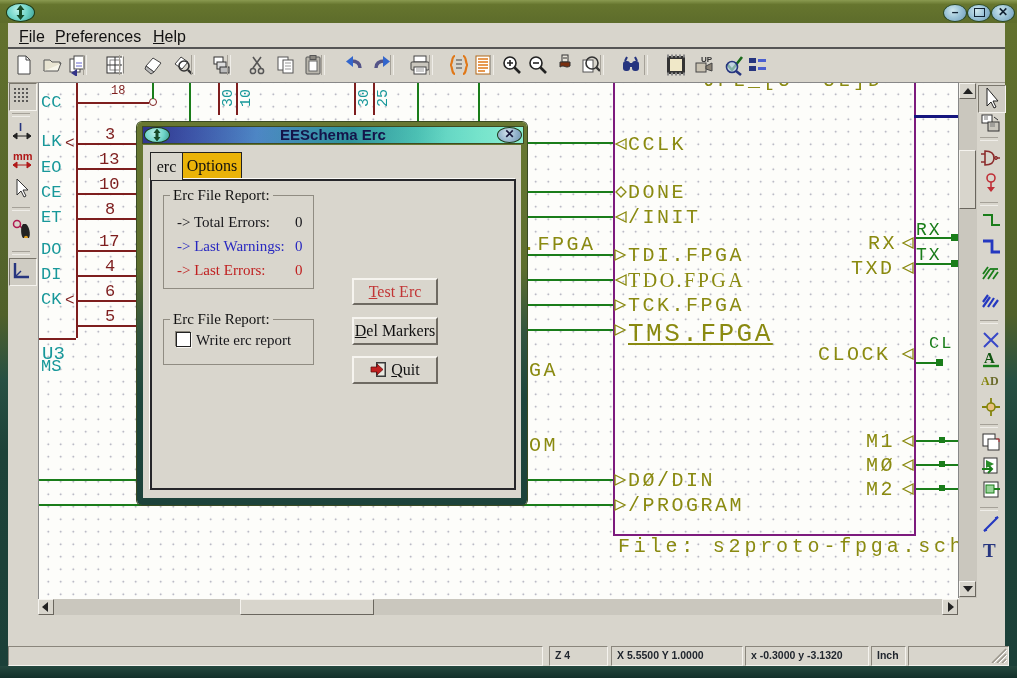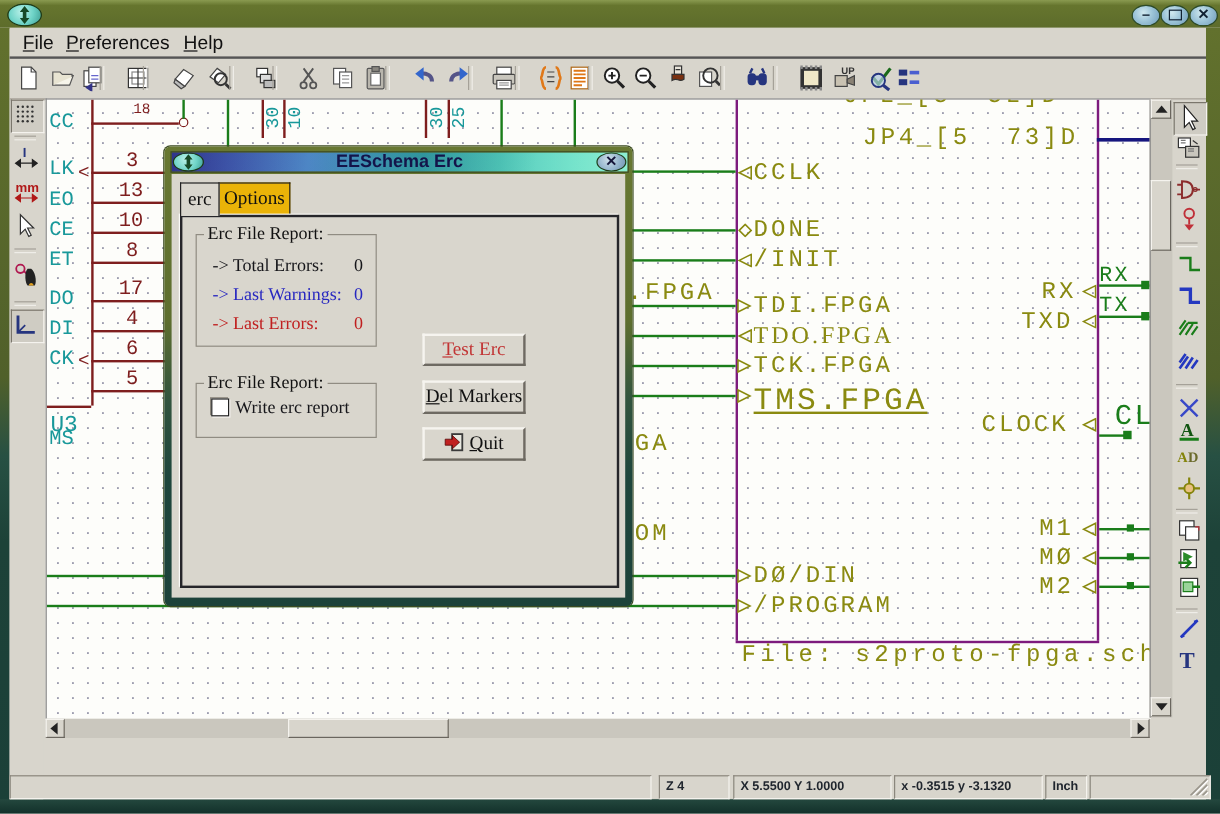--- a/index.html
+++ b/index.html
@@ -381,21 +381,20 @@
     <div class="cy" style="left:199px;top:6px;font-size:15px;writing-mode:vertical-rl;transform:rotate(180deg);">10</div>
     <div class="cy" style="left:317px;top:6px;font-size:15px;writing-mode:vertical-rl;transform:rotate(180deg);">30</div>
     <div class="cy" style="left:336px;top:6px;font-size:15px;writing-mode:vertical-rl;transform:rotate(180deg);">25</div>
     <div class="abs vl grn" style="left:150px;top:0;height:40px"></div>
     <div class="abs vl grn" style="left:378px;top:0;height:40px"></div>
     <div class="abs vl grn" style="left:439px;top:0;height:40px"></div>
 
     <div class="abs vl pur" style="left:574px;top:0;height:451px"></div>
     <div class="abs vl pur" style="left:875px;top:0;height:451px"></div>
     <div class="abs hl pur" style="left:574px;top:451px;width:303px"></div>
-    <div class="sch" style="left:680px;top:21px;font-size:20px;letter-spacing:3px;">JP4_[5  73]D</div>
     <div class="sch" style="left:664px;top:-14px;font-size:20px;letter-spacing:3px;">JPL_[5  5L]D</div>
 
     <div class="sch" style="left:589px;top:50px;font-size:20px;">CCLK</div>
     <div class="sch" style="left:589px;top:98px;font-size:20px;">DONE</div>
     <div class="sch" style="left:589px;top:123px;font-size:20px;">/INIT</div>
     <div class="sch" style="left:589px;top:161px;font-size:20px;">TDI.FPGA</div>
     <div class="sch" style="left:589px;top:186px;font-size:20px;font-family:Liberation Serif, serif;">TDO.FPGA</div>
     <div class="sch" style="left:589px;top:211px;font-size:20px;">TCK.FPGA</div>
     <div class="sch" style="left:589px;top:236px;font-size:26px;text-decoration:underline;">TMS.FPGA</div>
     <div class="sch" style="left:589px;top:386px;font-size:20px;">DØ/DIN</div>
@@ -467,21 +466,21 @@
     <div class="abs hl grn" style="left:0px;top:396px;width:574px"></div>
     <div class="abs hl grn" style="left:0px;top:421px;width:574px"></div>
     <div class="abs hl grn" style="left:877px;top:154px;width:43px"></div>
     <div class="abs hl grn" style="left:877px;top:180px;width:43px"></div>
     <div class="abs" style="left:912px;top:151px;width:7px;height:7px;background:#1a7d1a;"></div>
     <div class="abs" style="left:912px;top:177px;width:7px;height:7px;background:#1a7d1a;"></div>
     <div class="grt" style="left:877px;top:137px;font-size:18px;">RX</div>
     <div class="grt" style="left:877px;top:162px;font-size:18px;">TX</div>
     <div class="abs hl grn" style="left:877px;top:279px;width:22px"></div>
     <div class="abs" style="left:897px;top:276px;width:7px;height:7px;background:#1a7d1a;"></div>
-    <div class="grt" style="left:890px;top:251px;font-size:24px;">CL</div>
+    <div class="grt" style="left:890px;top:251px;font-size:17px;">CL</div>
     <div class="abs hl grn" style="left:877px;top:357px;width:43px"></div>
     <div class="abs hl grn" style="left:877px;top:381px;width:43px"></div>
     <div class="abs hl grn" style="left:877px;top:405px;width:43px"></div>
     <div class="abs" style="left:900px;top:354px;width:6px;height:6px;background:#1a7d1a;"></div>
     <div class="abs" style="left:900px;top:378px;width:6px;height:6px;background:#1a7d1a;"></div>
     <div class="abs" style="left:900px;top:402px;width:6px;height:6px;background:#1a7d1a;"></div>
     <div class="abs nav" style="left:875px;top:32px;width:45px;height:3px;"></div>
 
     <div class="sch" style="left:579px;top:452px;font-size:20px;letter-spacing:3.8px;">File: s2proto-fpga.sch</div>
   </div>
@@ -500,21 +499,21 @@
       </div>
     <div class="sbtn" style="left:202px;top:0px;width:132px;height:14px;"></div>
     <div class="sbtn" style="left:904px;top:0px;width:14px;height:14px;">
         <div class="arr" style="left:5px;top:2px;border-top:5px solid transparent;border-bottom:5px solid transparent;border-left:6px solid #222;"></div>
       </div>
   </div>
   <div class="abs" id="sbar">
     <div class="spanel" style="left:8px;width:533px;"></div>
     <div class="spanel" style="left:549px;width:57px;"><span style="margin-left:5px;">Z 4</span></div>
     <div class="spanel" style="left:611px;width:130px;"><span style="margin-left:5px;">X 5.5500  Y 1.0000</span></div>
-    <div class="spanel" style="left:745px;width:122px;"><span style="margin-left:5px;">x -0.3515  y -3.1320</span></div>
+    <div class="spanel" style="left:745px;width:122px;"><span style="margin-left:5px;">x -0.3000  y -3.1320</span></div>
     <div class="spanel" style="left:871px;width:33px;"><span style="margin-left:5px;">Inch</span></div>
     <div class="spanel" style="left:908px;width:99px;">
       <svg width="22" height="16" style="position:absolute;right:1px;top:0;">
           <path d="M21 2 L7 16 M21 7 L12 16 M21 12 L17 16" stroke="#9a968c" stroke-width="1.5"></path>
           <path d="M22 3 L8 17 M22 8 L13 17 M22 13 L18 17" stroke="#fff" stroke-width="1"></path>
         </svg>
     </div>
   </div>
   <div class="abs" id="dlg">
     <div id="dlgtb">

